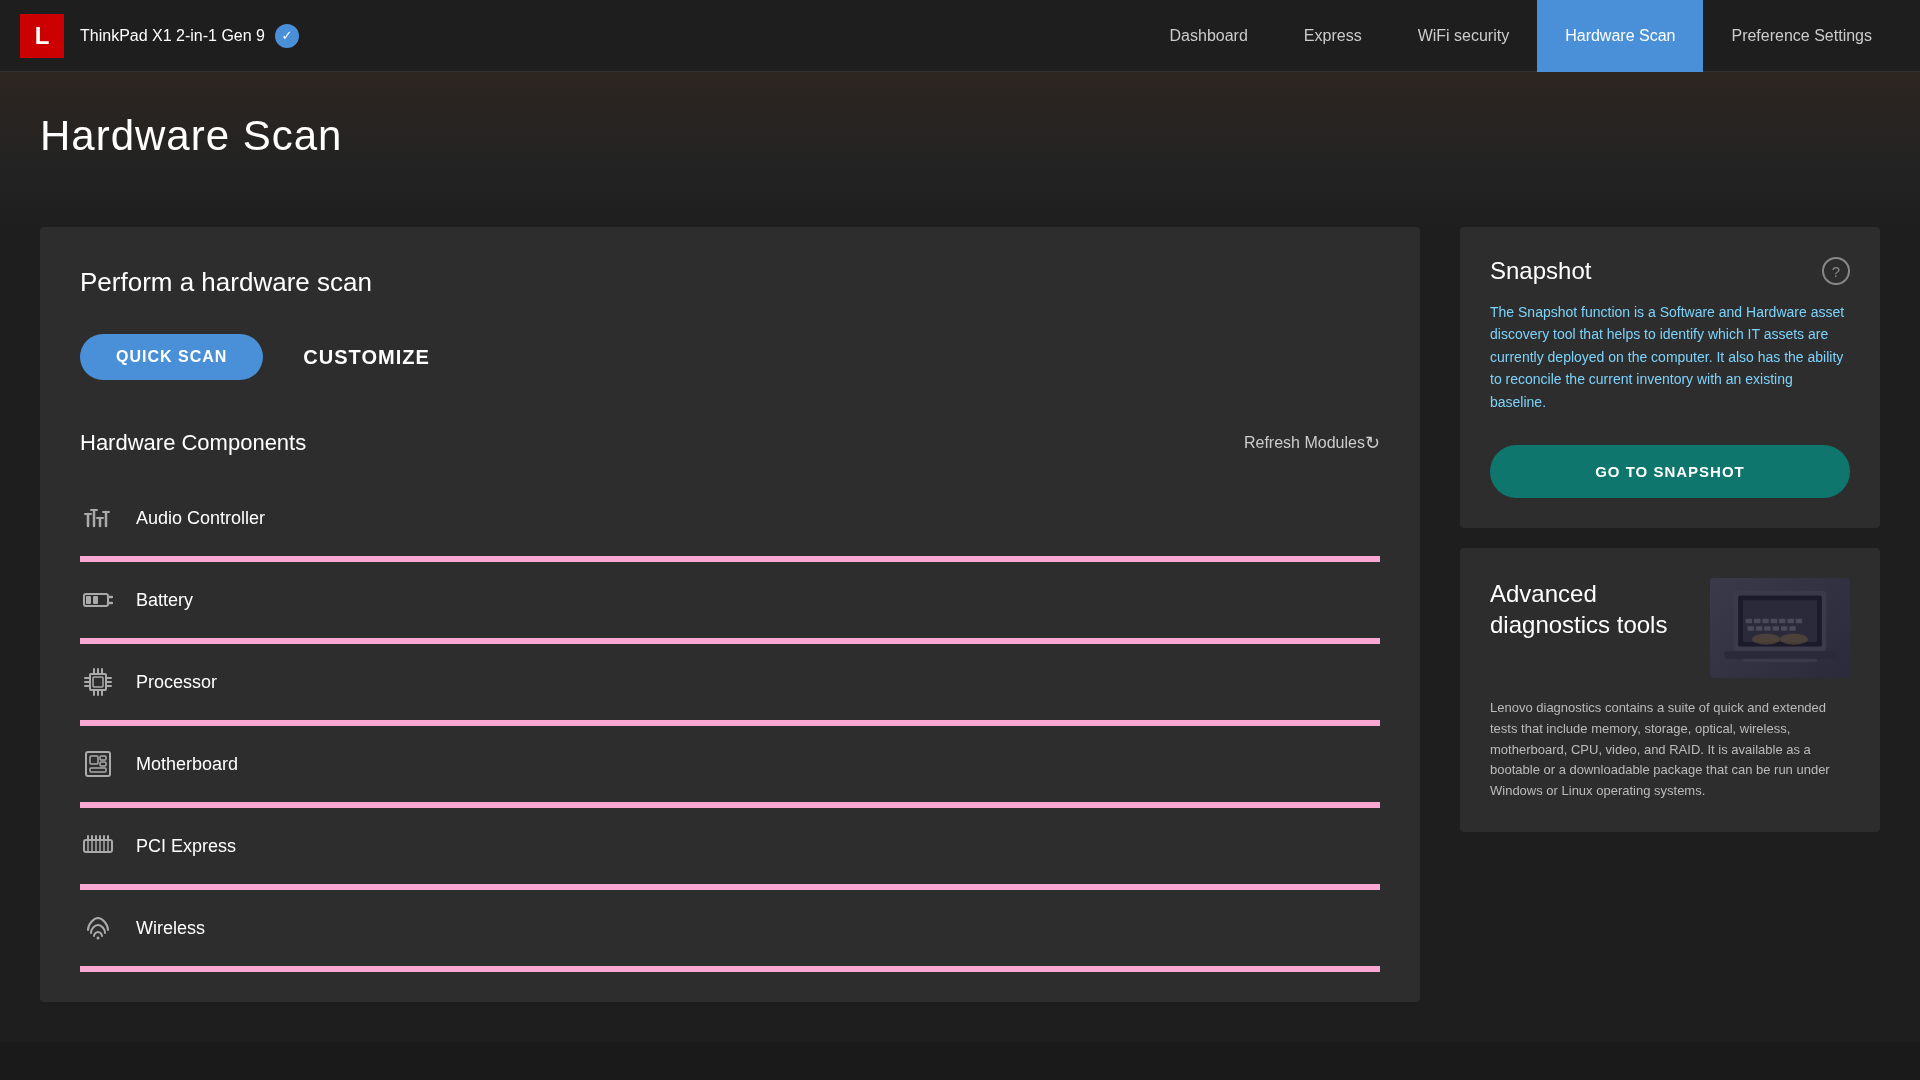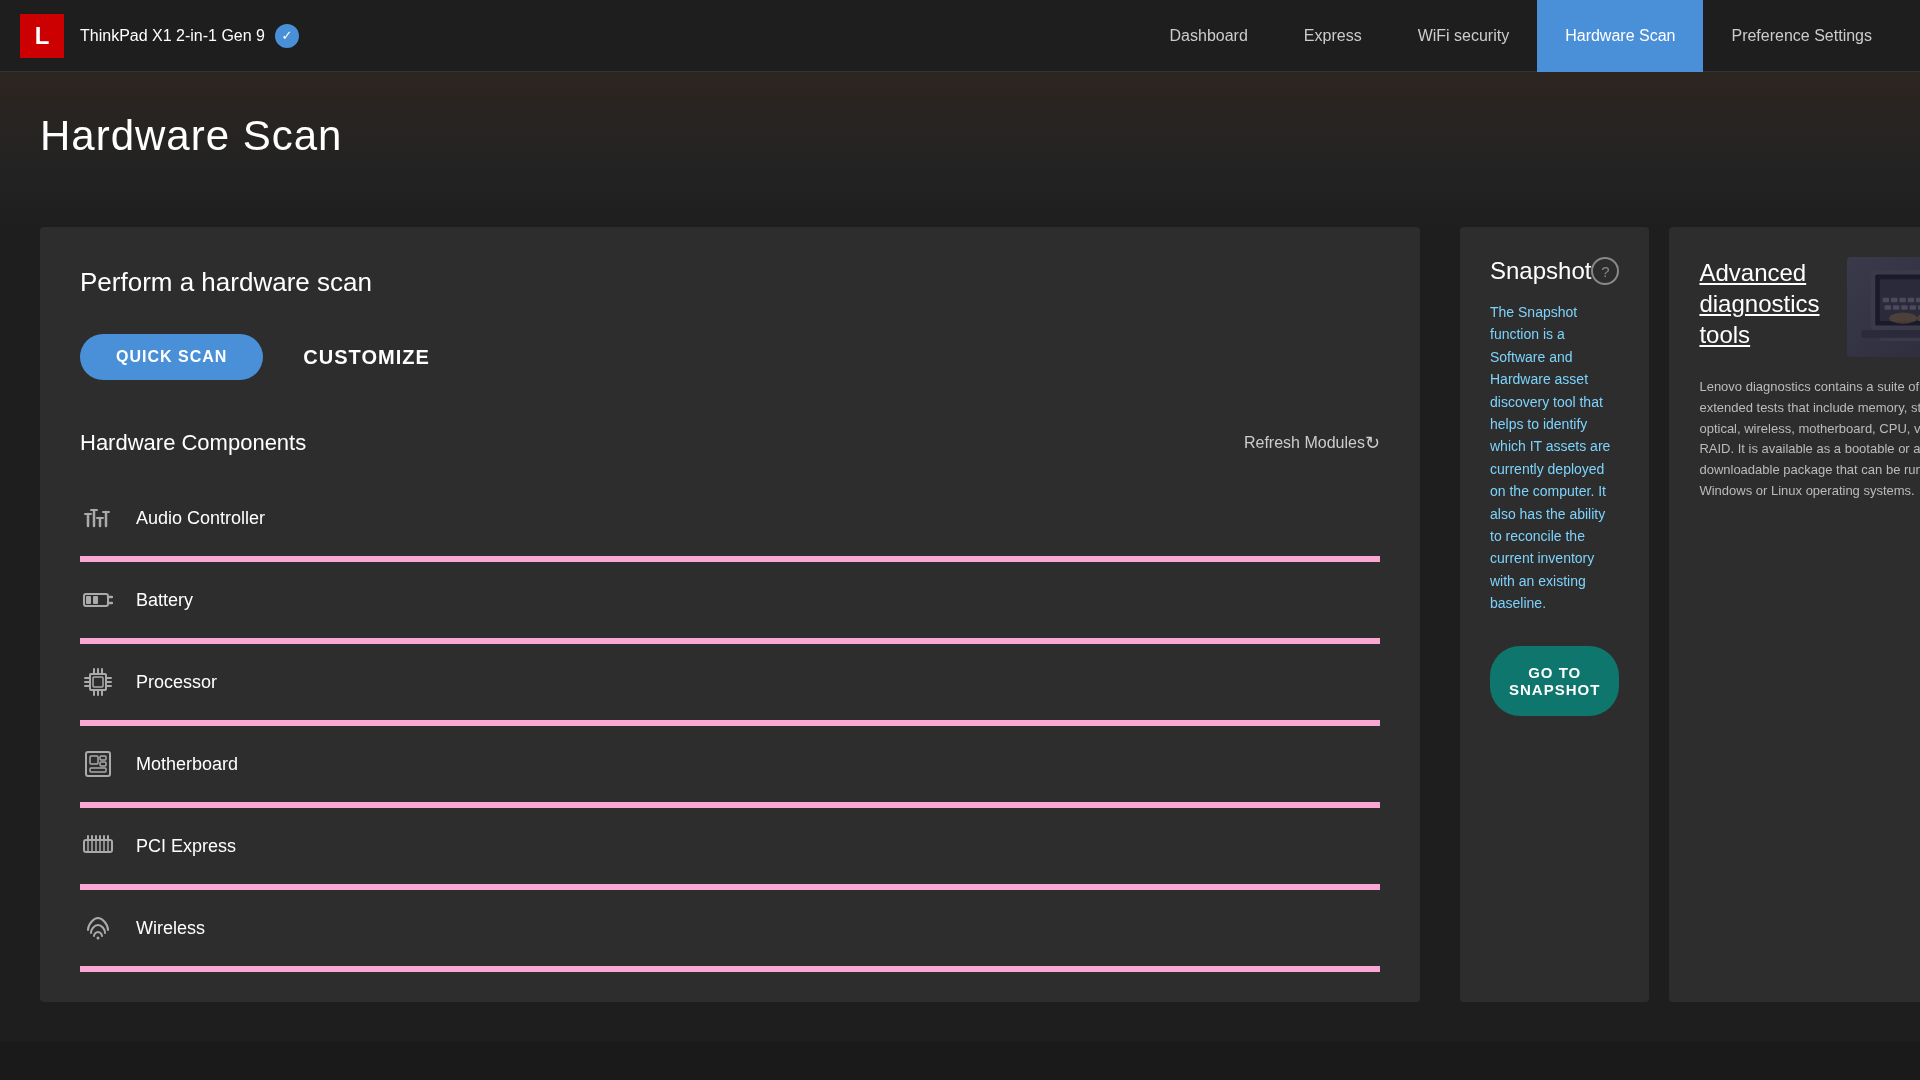--- a/index.html
+++ b/index.html
@@ -207,21 +207,21 @@
       color: #ccc;
       font-size: 22px;
       flex-shrink: 0;
     }
 
     
     .right-panel {
       width: 420px;
       flex-shrink: 0;
       display: flex;
-      flex-direction: row;
+      flex-direction: column;
       gap: 20px;
     }
 
     .snapshot-card {
       background: #2d2d2d;
       border-radius: 4px;
       padding: 30px;
     }
 
     .snapshot-header {
@@ -277,21 +277,20 @@
       padding: 30px;
       display: flex;
       flex-direction: column;
       gap: 20px;
     }
 
     .advanced-top {
       display: flex;
       align-items: flex-start;
       gap: 28px;
-      text-decoration: underline;
     }
 
     .advanced-title-area {
       flex: 1;
     }
 
     .advanced-title {
       font-size: 24px;
       font-weight: 400;
       color: #fff;

